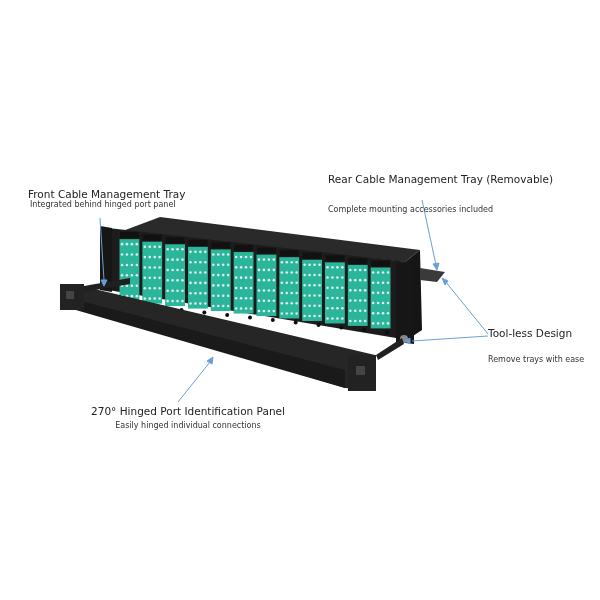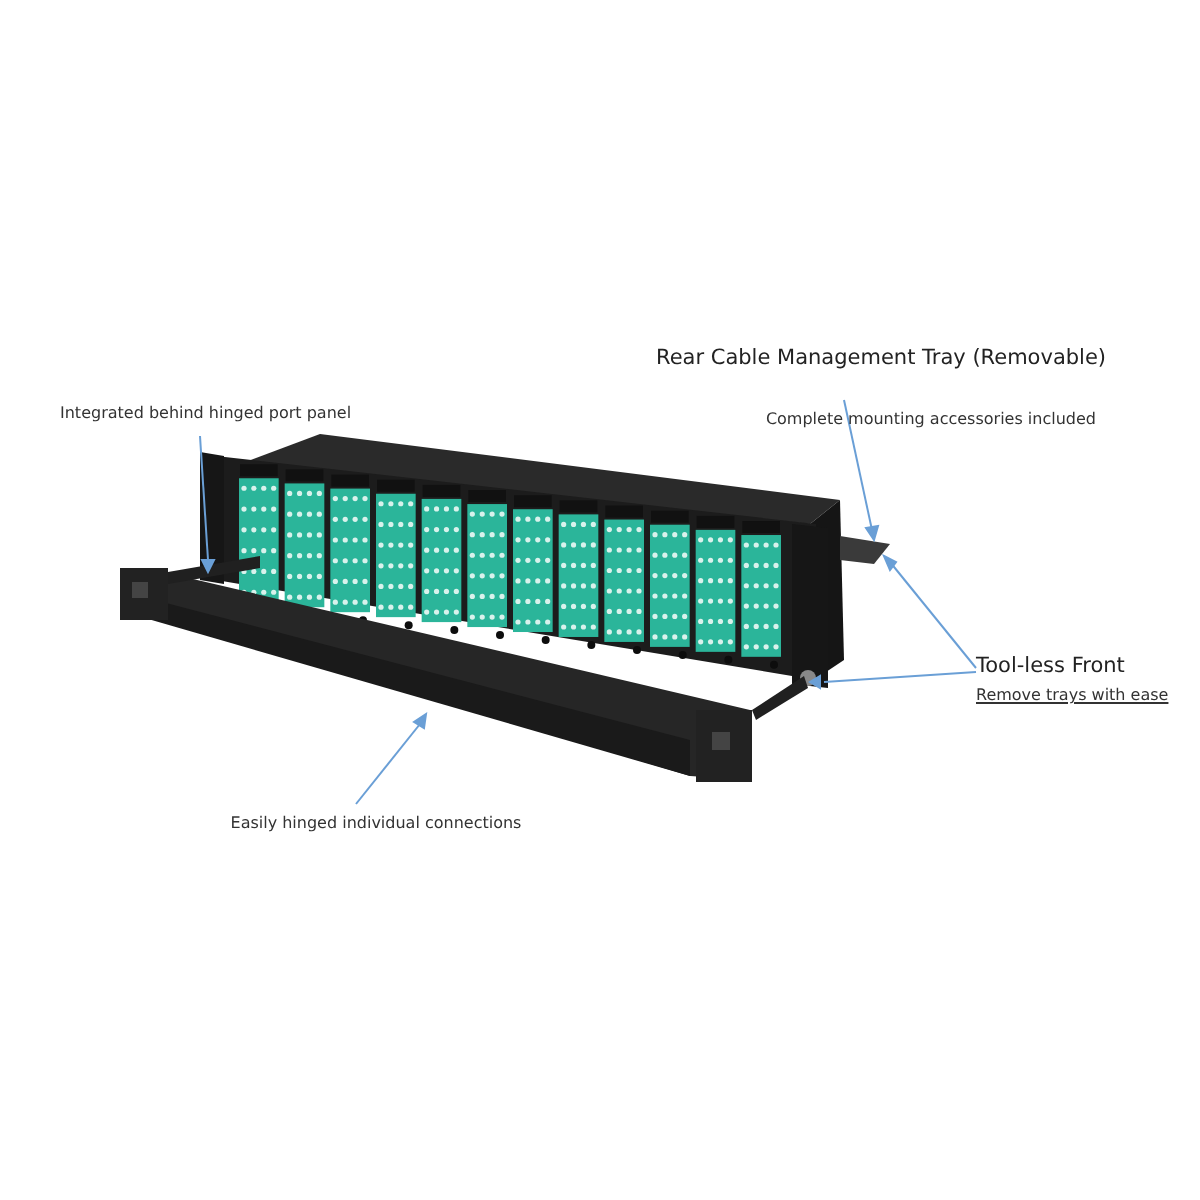--- a/index.html
+++ b/index.html
@@ -1,25 +1,25 @@
 <!DOCTYPE html>
 <html><head>
 <meta charset="utf-8">
 <style>
   html, body { margin: 0; padding: 0; }
   body { width: 600px; height: 600px; background: #ffffff; position: relative; overflow: hidden; font-family: "DejaVu Sans", sans-serif; }
   .label { position: absolute; color: #222; }
   .title { font-size: 10.5px; white-space: nowrap; }
   .sub { font-size: 8px; white-space: nowrap; color: #333; }
   #lbl-front { left: 28px; top: 188px; }
-  #lbl-front .sub { margin-top: 14px; margin-left: 2px; }
-  #lbl-rear { left: 328px; top: 173px; text-align: right; width: 220px; }
+  #lbl-front .sub { margin-top: 0; margin-left: 2px; }
+  #lbl-rear { left: 328px; top: 173px; text-align: left; width: 220px; }
   #lbl-rear .sub { margin-top: 20px; }
   #lbl-tool { left: 488px; top: 327px; }
-  #lbl-tool .sub { margin-top: 4px; text-decoration: underline; }
+  #lbl-tool .sub { margin-top: 16px; }
   #lbl-hinge { left: 78px; top: 404px; width: 220px; text-align: center; }
   #lbl-hinge .title { line-height: 14px; }
   #lbl-hinge .sub { margin-top: 3px; }
   svg#product { position: absolute; left: 0; top: 0; }
 </style>
 </head>
 <body>
 
 <svg id="product" width="600" height="600" viewBox="0 0 600 600" xmlns="http://www.w3.org/2000/svg">
 
@@ -378,28 +378,30 @@
     <line x1="488" y1="334" x2="445" y2="281"></line>
     <polygon points="442,278 448,281 445,285"></polygon>
     <line x1="488" y1="336" x2="412" y2="341"></line>
     <polygon points="410,338 410,344 405,341"></polygon>
     <line x1="178" y1="402" x2="210" y2="362"></line>
     <polygon points="207,361 212,364 213,357"></polygon>
   </g>
 </svg>
 
 <div class="label" id="lbl-front">
+  <div class="title">Front Cable Management Tray</div>
   <div class="sub">Integrated behind hinged port panel</div>
 </div>
 
 <div class="label" id="lbl-rear">
   <div class="title">Rear Cable Management Tray (Removable)</div>
   <div class="sub">Complete mounting accessories included</div>
 </div>
 
 <div class="label" id="lbl-tool">
-  <div class="title">Tool-less Front</div>
+  <div class="title">Tool-less Design</div>
   <div class="sub">Remove trays with ease</div>
 </div>
 
 <div class="label" id="lbl-hinge">
+  <div class="title">270° Hinged Port Identification Panel</div>
   <div class="sub">Easily hinged individual connections</div>
 </div>
 
 </body></html>

